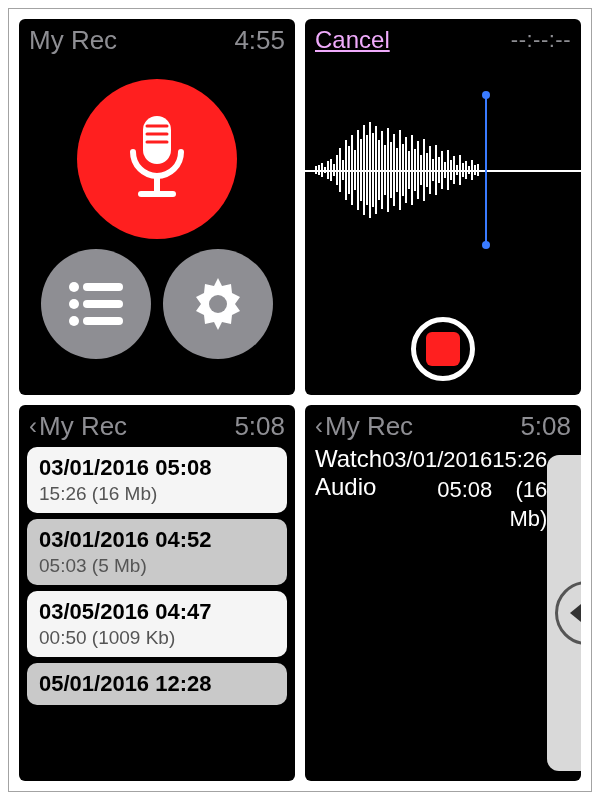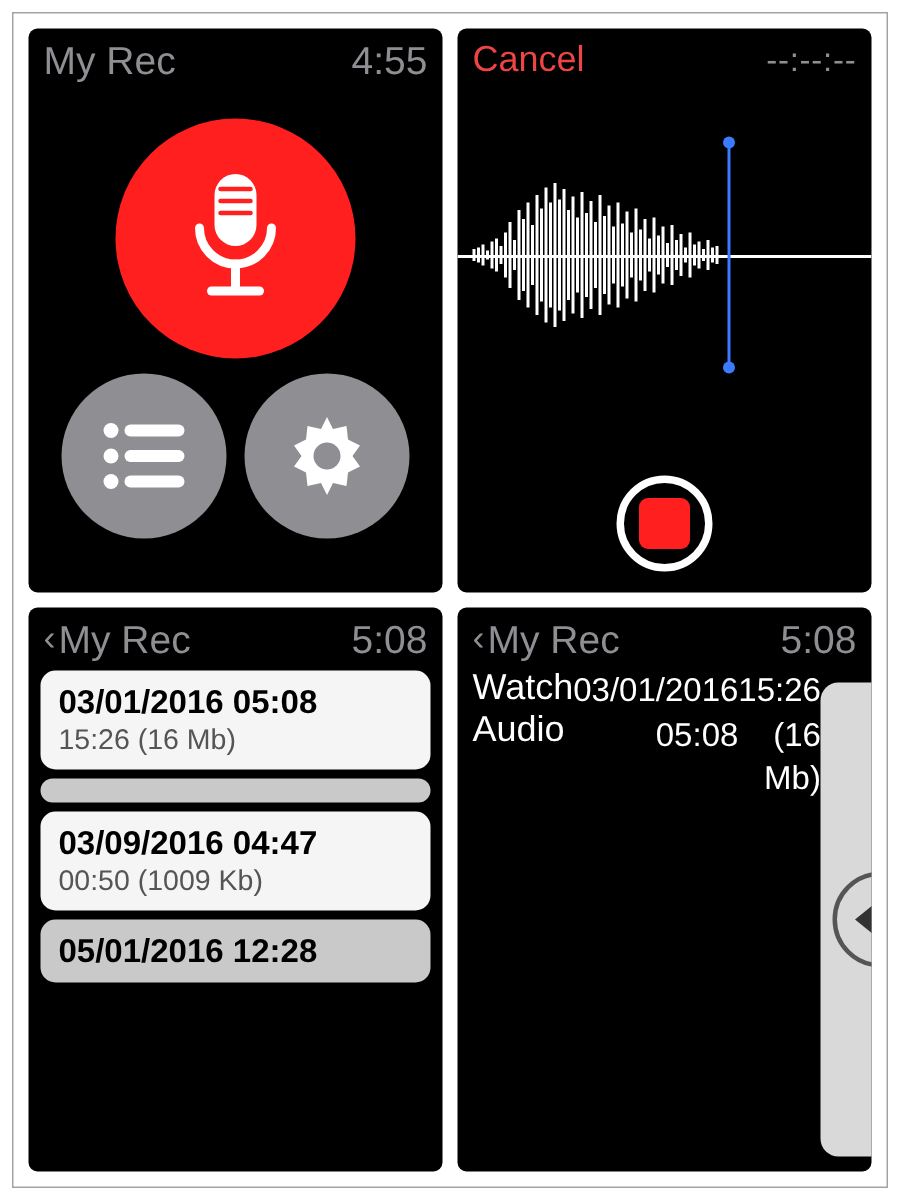--- a/index.html
+++ b/index.html
@@ -38,21 +38,21 @@
     color: #8e8e93;
     height: 38px;
   }
   .statusbar .back-chevron {
     font-size: 24px;
     color: #8e8e93;
     margin-right: 2px;
   }
   .statusbar .left { display:flex; align-items:center; }
   .statusbar .time { color: #8e8e93; }
-  .statusbar-cancel .left { color: #ef4444; font-size: 24px; }
+  .statusbar-cancel .left { color: #f0abfc; font-size: 24px; text-decoration: underline; }
   .statusbar-cancel .right { color: #8e8e93; font-size: 22px; letter-spacing: 0.5px; }
 
   
   .s1-body { flex:1; display:flex; flex-direction:column; align-items:center; justify-content:center; gap:10px; padding: 0 10px 10px 10px; }
   .big-record {
     width: 160px; height: 160px; border-radius: 50%;
     background: #ff1f1f;
     display:flex; align-items:center; justify-content:center;
     margin-top: -4px;
   }
@@ -259,23 +259,25 @@
         <span>My Rec</span>
       </div>
       <div class="time">5:08</div>
     </div>
     <div class="s3-body" id="reclist">
         <div class="rec-item light">
           <div class="rec-date">03/01/2016 05:08</div>
           <div class="rec-meta">15:26 (16 Mb)</div>
         </div>
         <div class="rec-item dark">
+          <div class="rec-date">03/01/2016 04:52</div>
+          <div class="rec-meta">05:03 (5 Mb)</div>
         </div>
         <div class="rec-item light">
-          <div class="rec-date">03/09/2016 04:47</div>
+          <div class="rec-date">03/05/2016 04:47</div>
           <div class="rec-meta">00:50 (1009 Kb)</div>
         </div>
         <div class="rec-item dark">
           <div class="rec-date">05/01/2016 12:28</div>
         </div>
       </div>
   </div>
 
   <div class="screen">
     <div class="statusbar">

